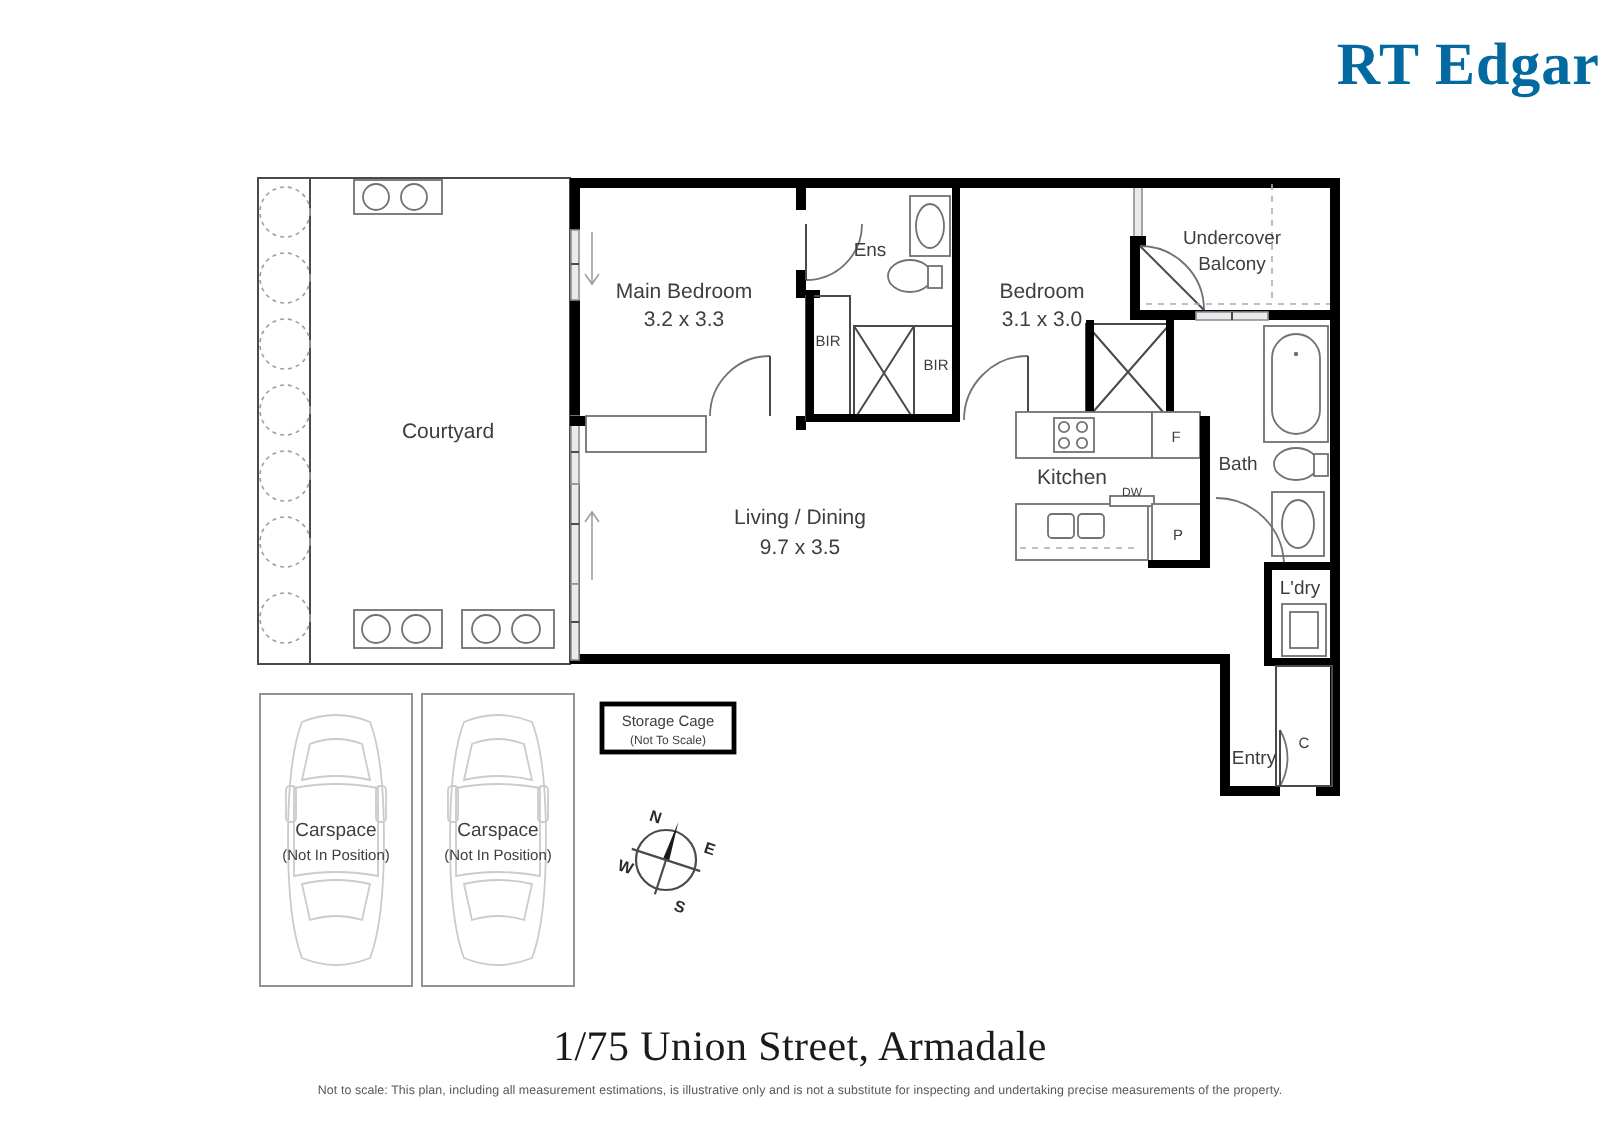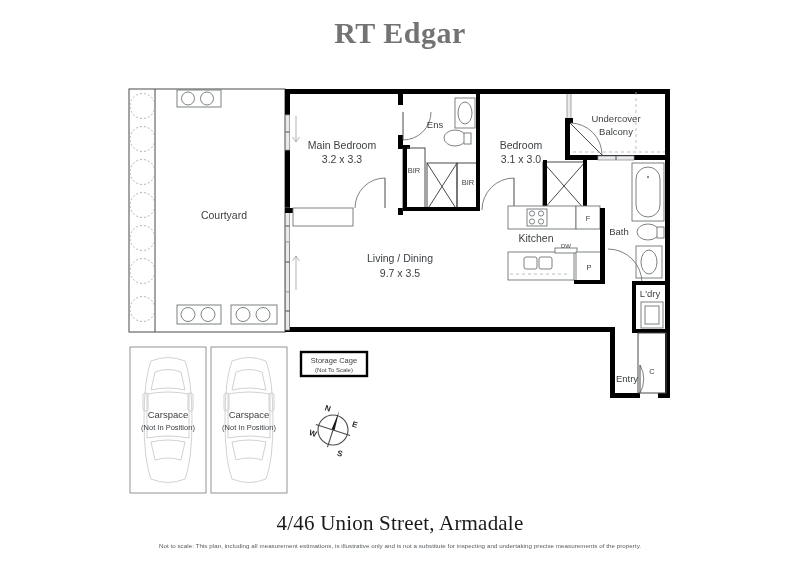--- a/index.html
+++ b/index.html
@@ -19,26 +19,26 @@
     position: relative;
     width: 800px;
     height: 566px;
     background: #ffffff;
   }
   .brand-title {
     position: absolute;
     top: 16px;
     left: 0;
     width: 800px;
-    text-align: center;
+    text-align: right;
     font-family: "Liberation Serif", serif;
     font-size: 30px;
     font-weight: 700;
     letter-spacing: 0.5px;
-    color: #737373;
+    color: #0369a1;
   }
   .address-title {
     position: absolute;
     top: 511px;
     left: 0;
     width: 800px;
     text-align: center;
     font-family: "Liberation Serif", serif;
     font-size: 21px;
     font-weight: 400;
@@ -372,16 +372,16 @@
         <line x1="-18" y1="0" x2="18" y2="0" stroke="#4a4a4a" stroke-width="1.1"></line>
       </g>
       <text class="plan-label lbl-compass" x="-6" y="-19" text-anchor="middle" transform="rotate(18,-6,-19)">N</text>
       <text class="plan-label lbl-compass" x="21" y="-3" text-anchor="middle" transform="rotate(18,21,-3)">E</text>
       <text class="plan-label lbl-compass" x="6" y="26" text-anchor="middle" transform="rotate(18,6,26)">S</text>
       <text class="plan-label lbl-compass" x="-21" y="6" text-anchor="middle" transform="rotate(18,-21,6)">W</text>
     </g>
 
   </svg>
 
-  <div class="address-title">4/46 Union Street, Armadale</div>
+  <div class="address-title">1/75 Union Street, Armadale</div>
   <div class="disclaimer">Not to scale: This plan, including all measurement estimations, is illustrative only and is not a substitute for inspecting and undertaking precise measurements of the property.</div>
 
 </div>
 
 </body></html>

